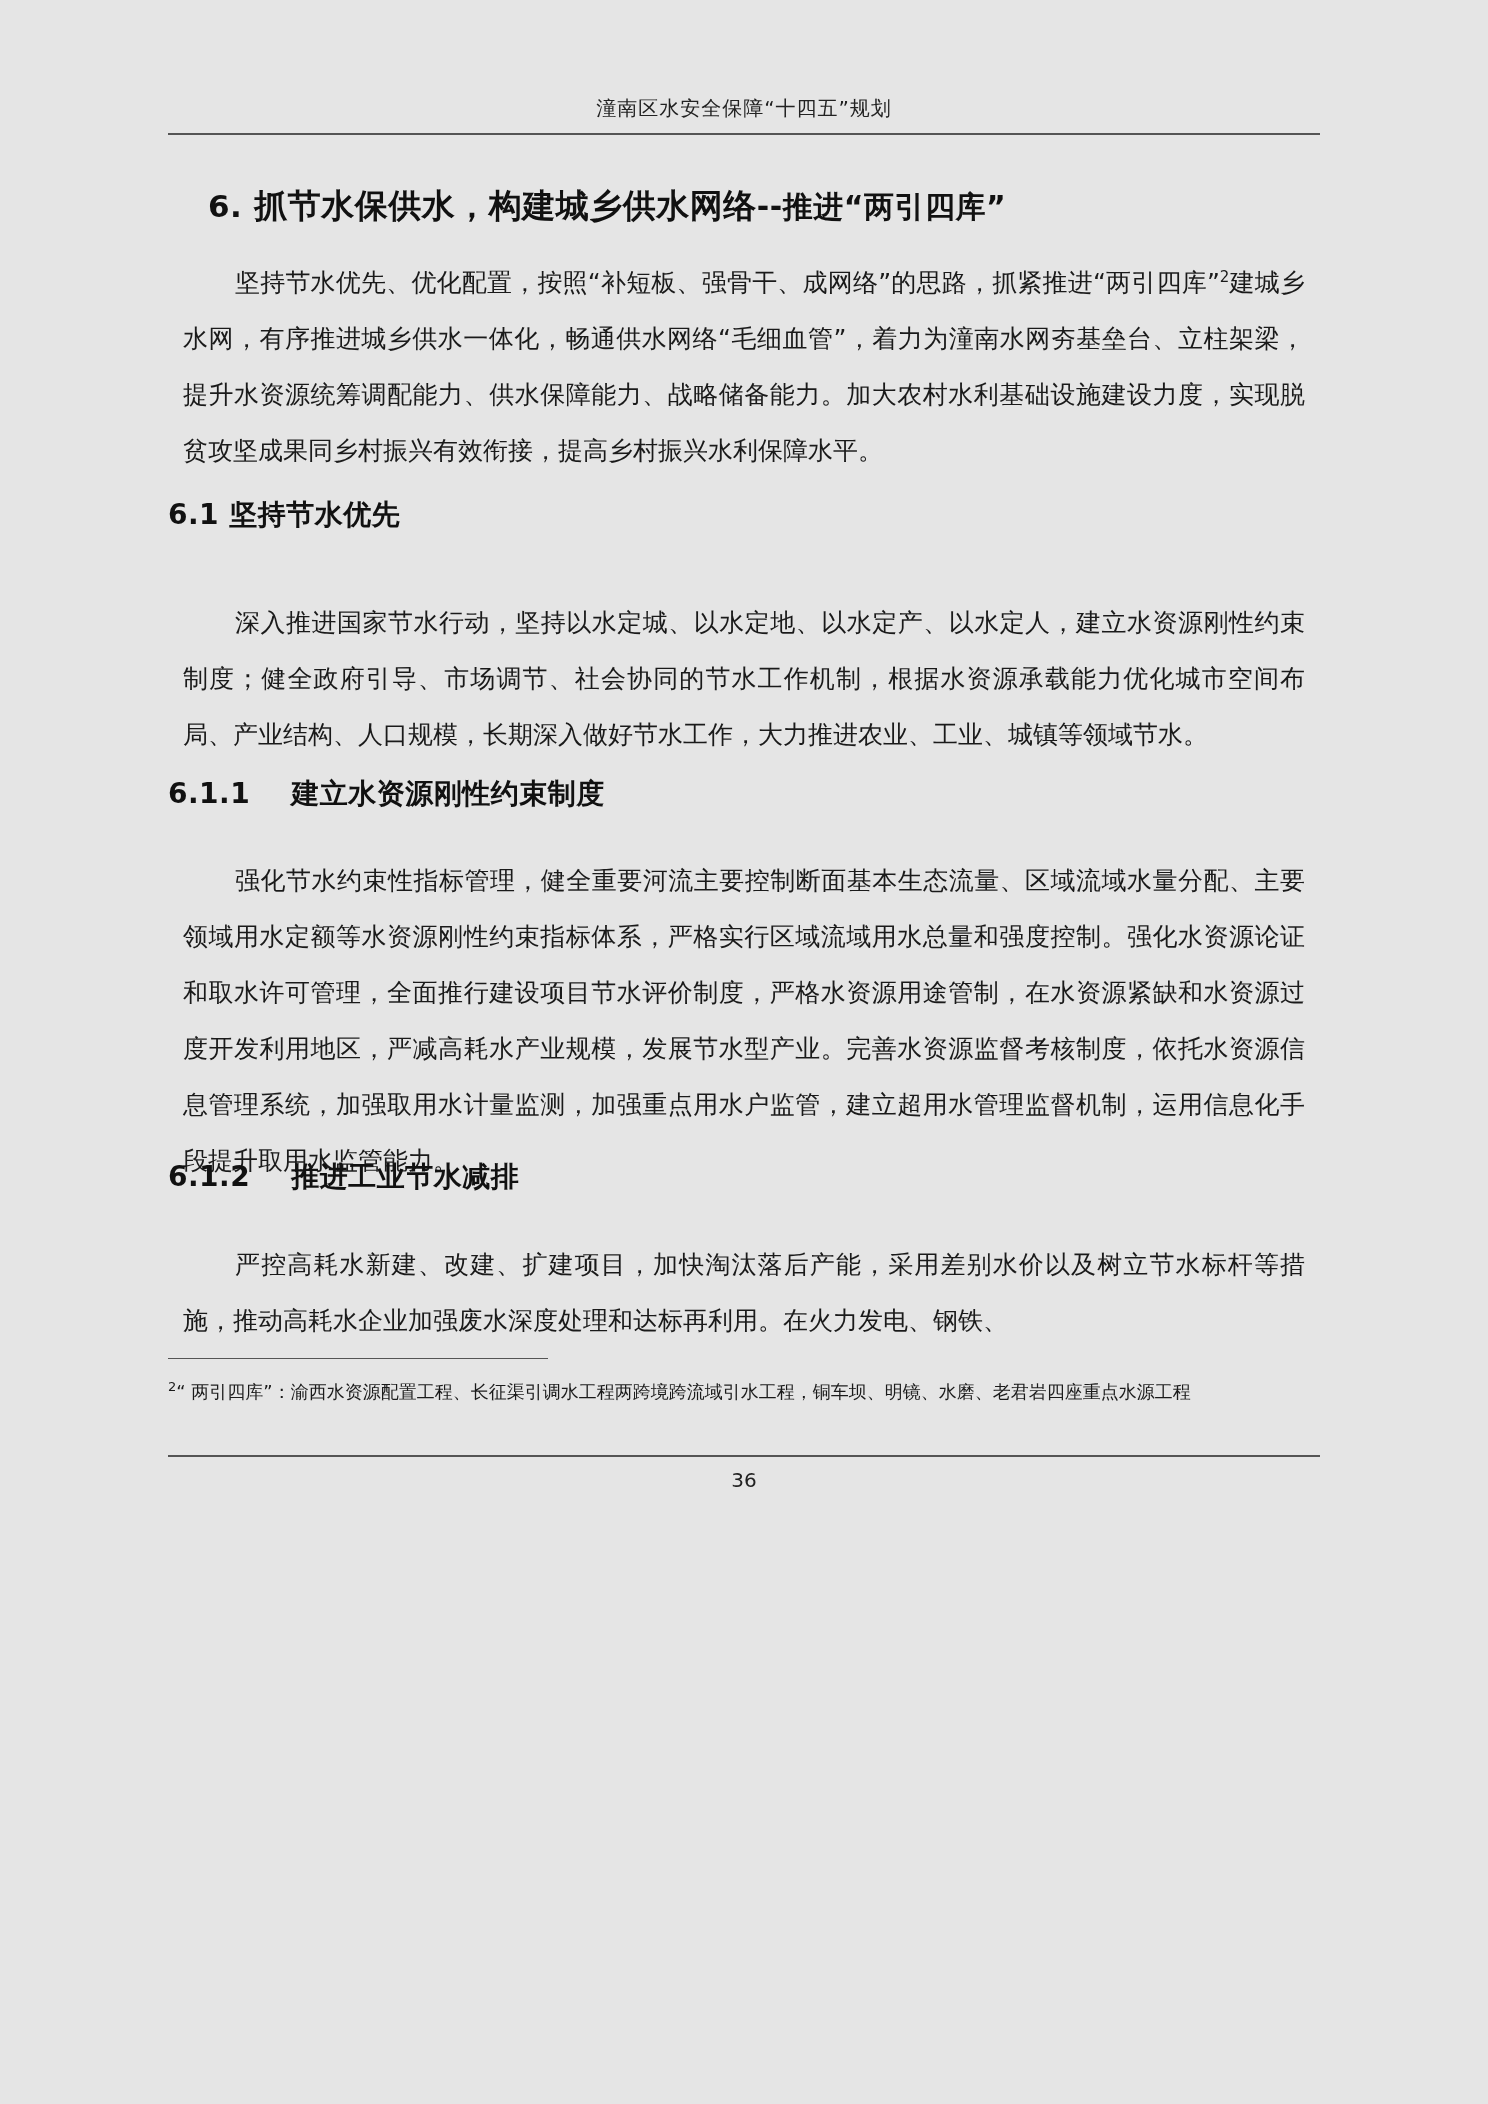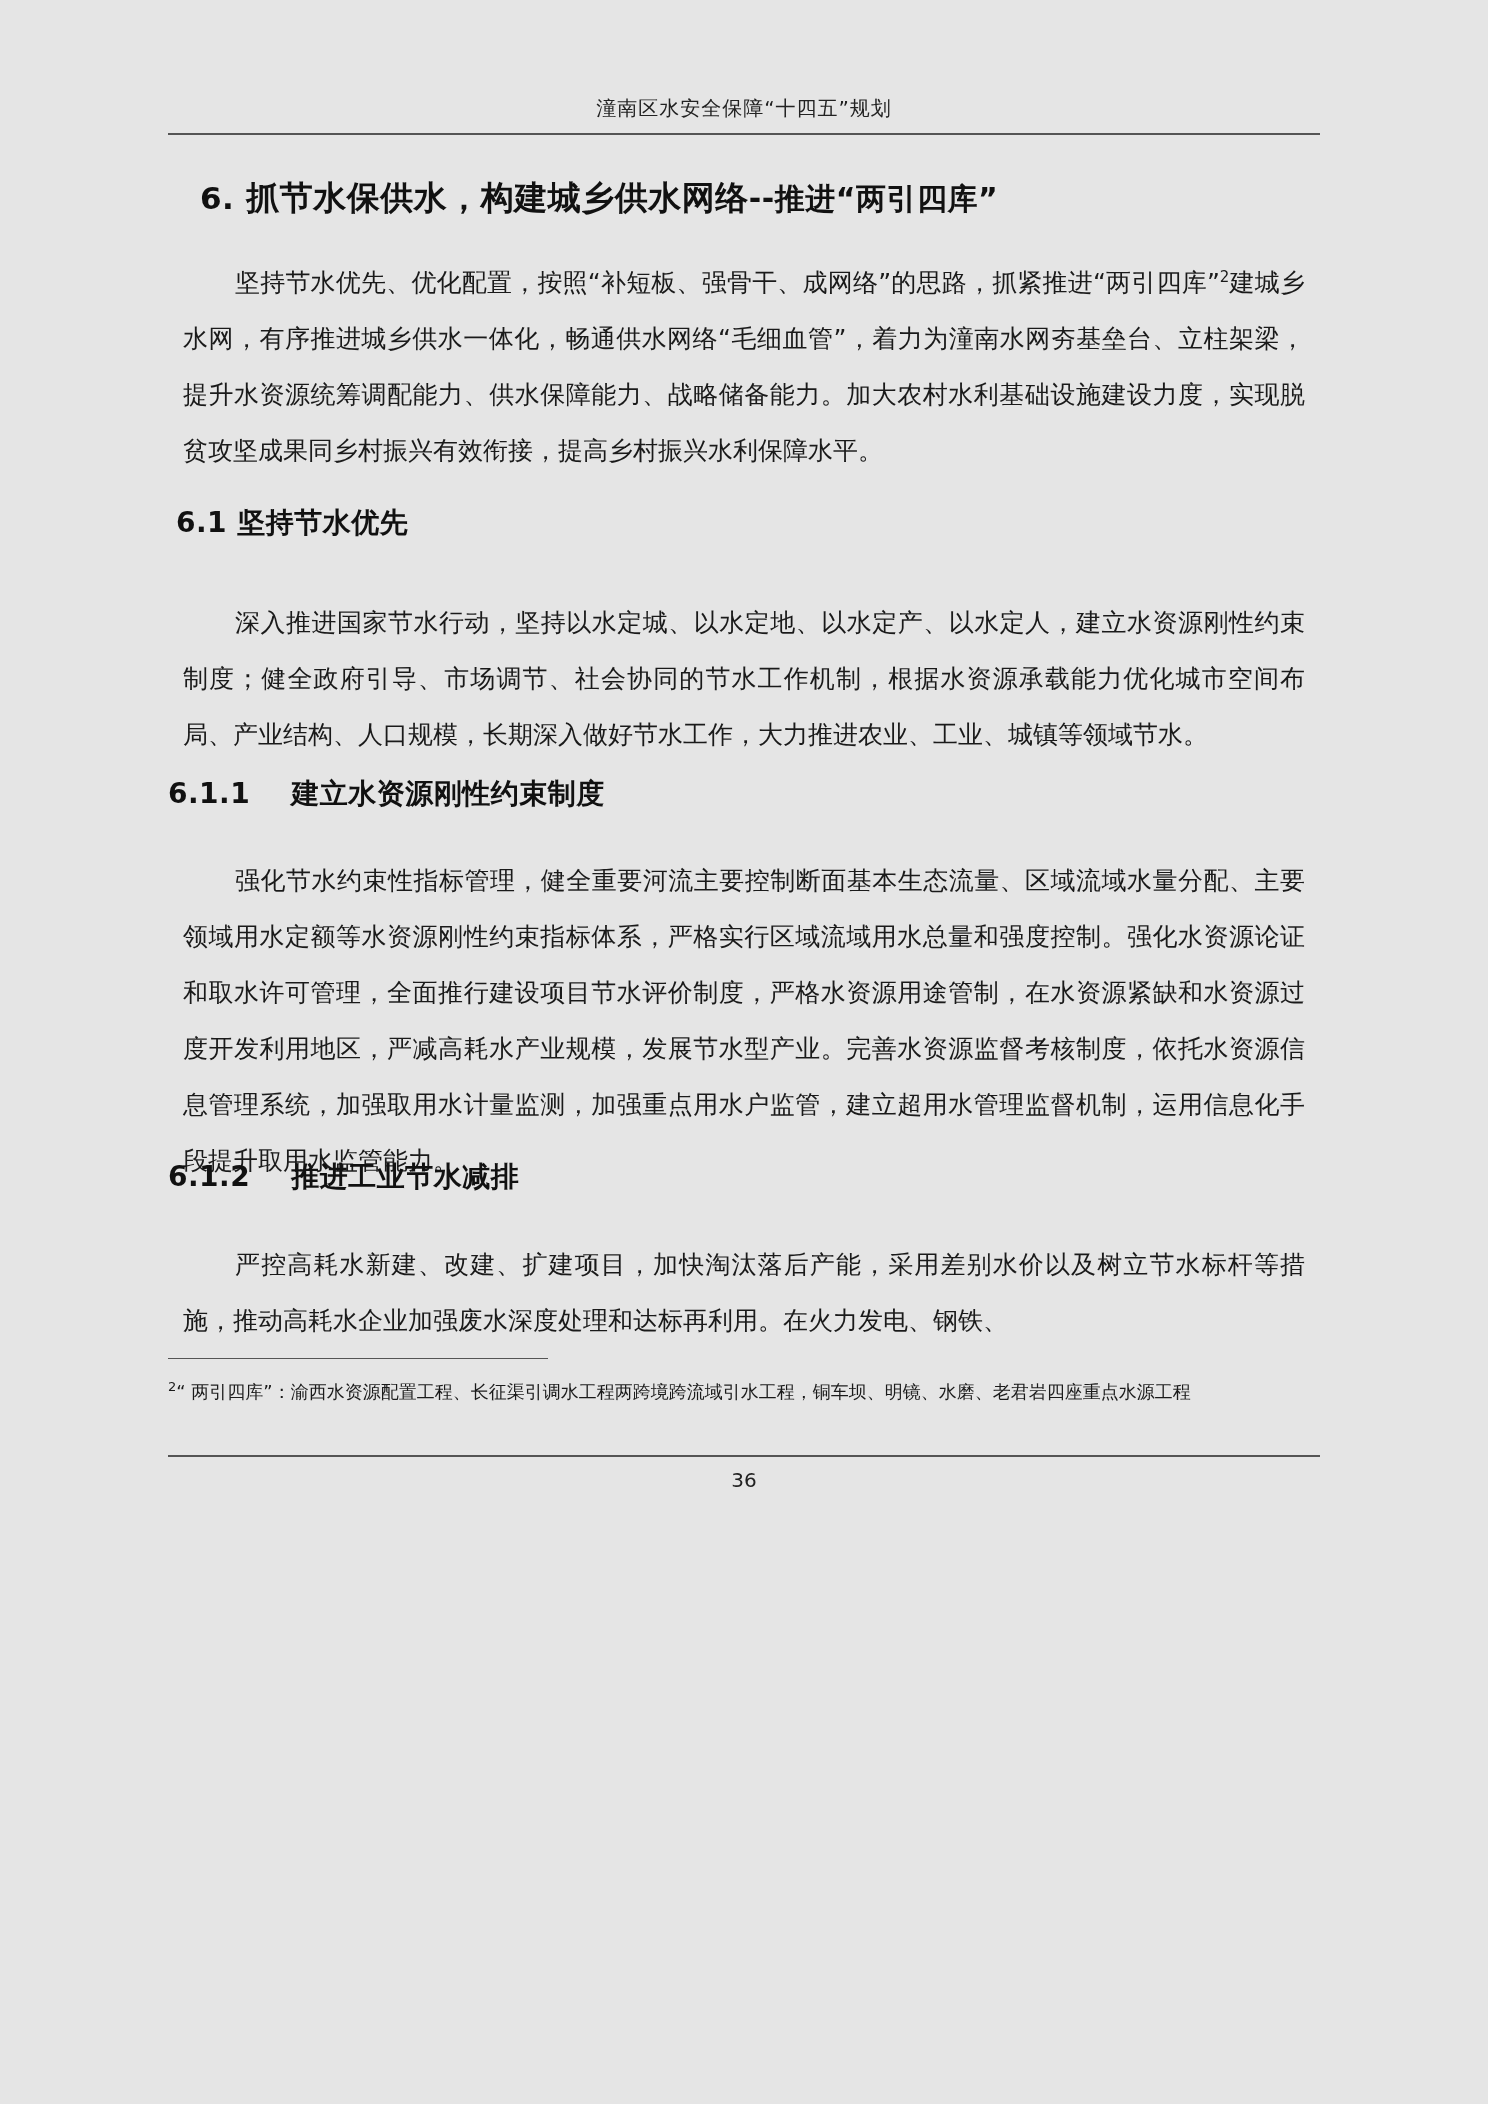--- a/index.html
+++ b/index.html
@@ -43,37 +43,37 @@
     position: absolute;
     left: 168px;
     top: 133px;
     width: 1152px;
     height: 0;
     border-top: 2px solid #555;
   }
 
   
   h1.doc-h1 {
-    margin: 0;
+    margin: 8px;
     position: absolute;
     left: 200px;
     top: 175px;
     width: 1120px;
     font-family: "DejaVu Sans", sans-serif;
     font-size: 33px;
     font-weight: bold;
     letter-spacing: 0.5px;
     color: #111;
     line-height: 1.4;
   }
   h1.doc-h1 .num { font-size: 31px; }
   h1.doc-h1 .tail { font-size: 30px; }
 
   h2.doc-h2 {
-    margin: 8px;
+    margin: 0;
     font-family: "DejaVu Sans", sans-serif;
     font-size: 28px;
     font-weight: bold;
     color: #111;
     letter-spacing: 0.5px;
   }
   h3.doc-h3 {
     margin: 0;
     font-family: "DejaVu Sans", sans-serif;
     font-size: 28px;

